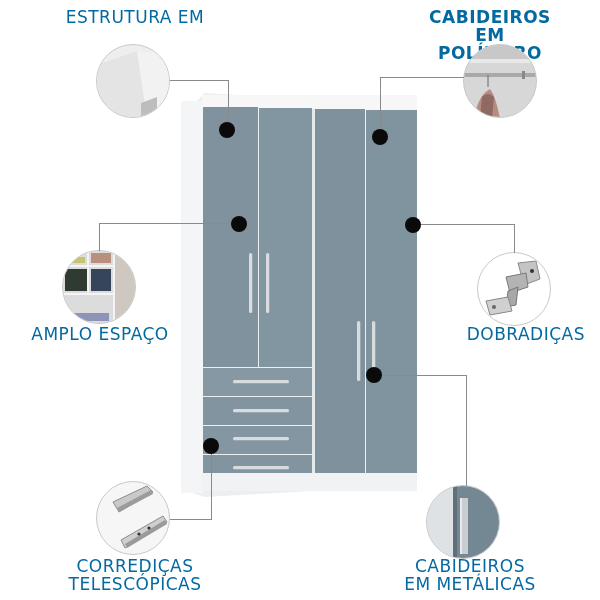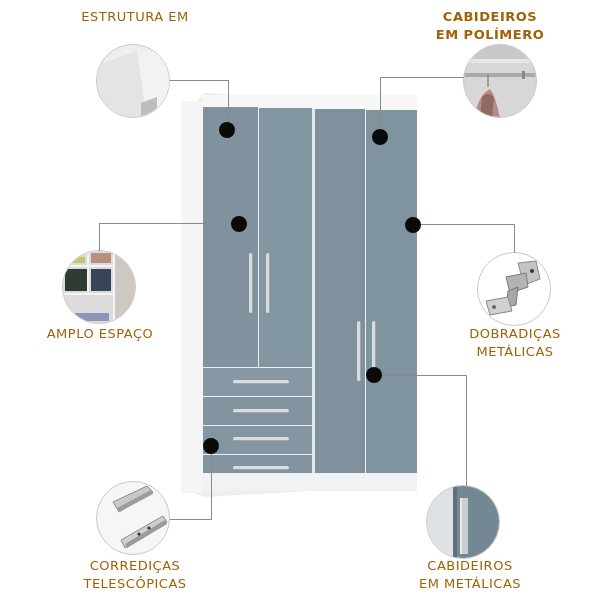--- a/index.html
+++ b/index.html
@@ -1,17 +1,17 @@
 <!DOCTYPE html>
 <html><head>
 <meta charset="utf-8">
 <style>
   html, body { margin:0; padding:0; background:#ffffff; }
   body { width:600px; height:600px; position:relative; overflow:hidden; font-family:"DejaVu Sans", sans-serif; }
-  .label { position:absolute; text-align:center; color:#a16207; font-size:13px; line-height:18px; letter-spacing:0.5px; font-weight:normal; }
+  .label { position:absolute; text-align:center; color:#0369a1; font-size:17px; line-height:18px; letter-spacing:0.5px; font-weight:normal; }
   .circle { position:absolute; width:74px; height:74px; border-radius:50%; border:1px solid #c9c9c9; overflow:hidden; background:#f0f0f0; box-sizing:border-box; }
   .line { position:absolute; background:#8a8a8a; }
   .dot { position:absolute; width:16px; height:16px; border-radius:50%; background:#0a0a0a; z-index:5; }
 
   
   .wardrobe { position:absolute; left:181px; top:93px; width:236px; height:404px; }
   .carcass { position:absolute; left:0; top:0; width:236px; height:404px; background:#eceef0; clip-path:polygon(0 6%, 10% 0, 100% 3%, 100% 97%, 10% 100%, 0 98%); }
   .carcass-side { position:absolute; left:0; top:8px; width:22px; height:392px; background:#f4f5f6; }
   .top-band { position:absolute; left:21px; top:2px; width:215px; height:16px; background:#f7f7f8; }
   .panel { position:absolute; background:#7f929e; }
@@ -26,23 +26,22 @@
 <div class="label" style="left:60px; top:8px; width:150px;">
   <div>ESTRUTURA EM</div>
 </div>
 <div class="label" style="left:420px; top:8px; width:140px;font-weight:bold;">
   <div>CABIDEIROS</div>
   <div>EM POLÍMERO</div>
 </div>
 <div class="label" style="left:25px; top:325px; width:150px;text-align:center;">
   <div>AMPLO ESPAÇO</div>
 </div>
-<div class="label" style="left:445px; top:325px; width:140px;">
+<div class="label" style="left:445px; top:325px; width:140px;text-align:right;">
   <div>DOBRADIÇAS</div>
-  <div>METÁLICAS</div>
 </div>
 <div class="label" style="left:60px; top:557px; width:150px;">
   <div>CORREDIÇAS</div>
   <div>TELESCÓPICAS</div>
 </div>
 <div class="label" style="left:400px; top:557px; width:140px;">
   <div>CABIDEIROS</div>
   <div>EM METÁLICAS</div>
 </div>
 

